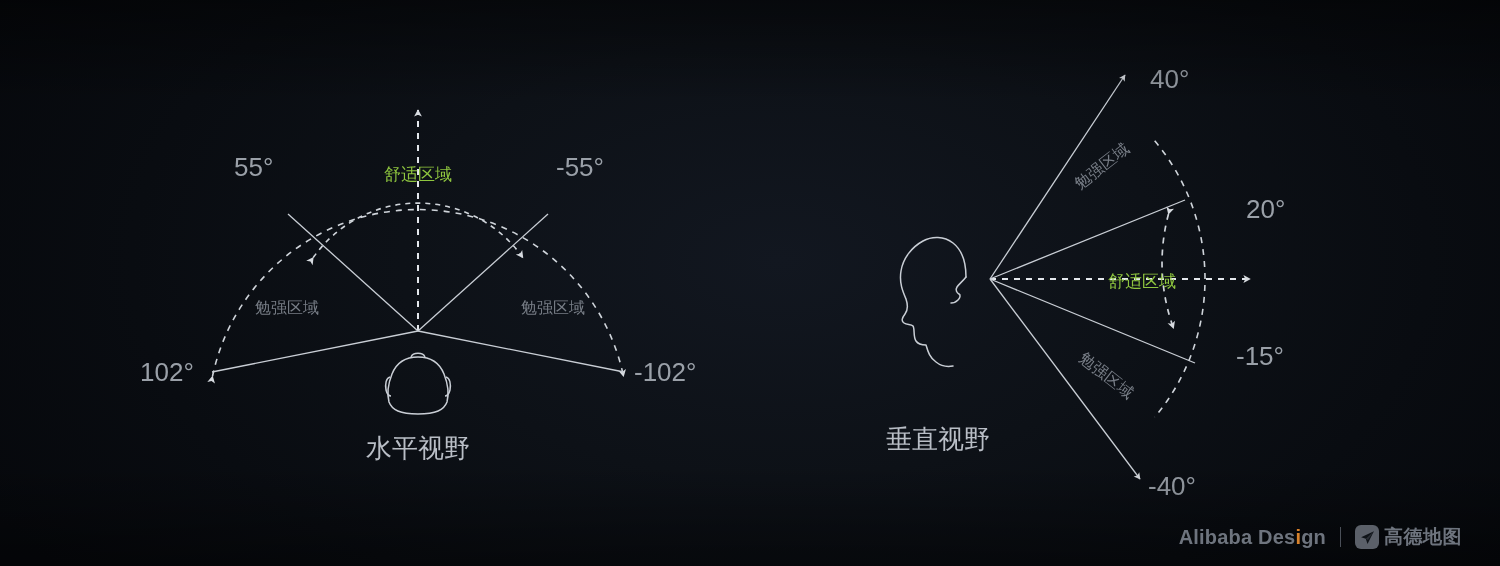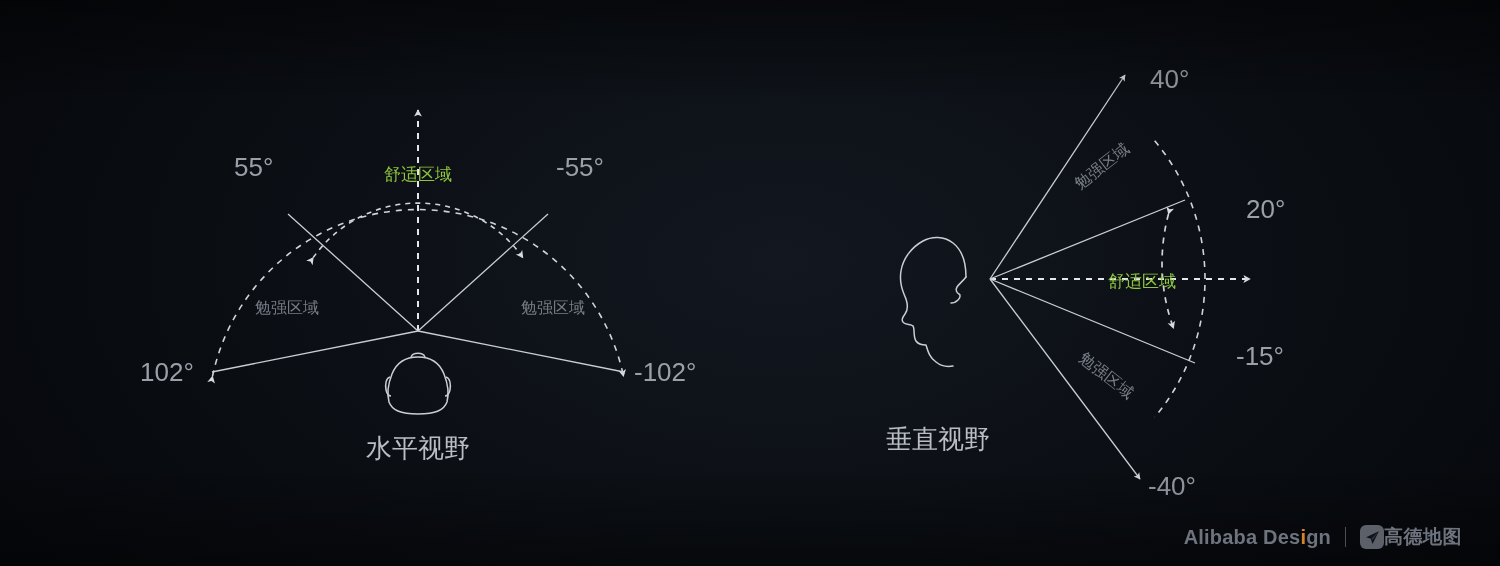--- a/index.html
+++ b/index.html
@@ -55,20 +55,21 @@
     color: #d9822b;
   }
   .brand-divider {
     width: 1px;
     height: 20px;
     background: #4a4f58;
   }
   .amap-logo {
     display: flex;
     align-items: center;
+    gap: 5px;
   }
   .amap-mark {
     width: 24px;
     height: 24px;
     border-radius: 6px;
     background: #5b6069;
     display: flex;
     align-items: center;
     justify-content: center;
   }

